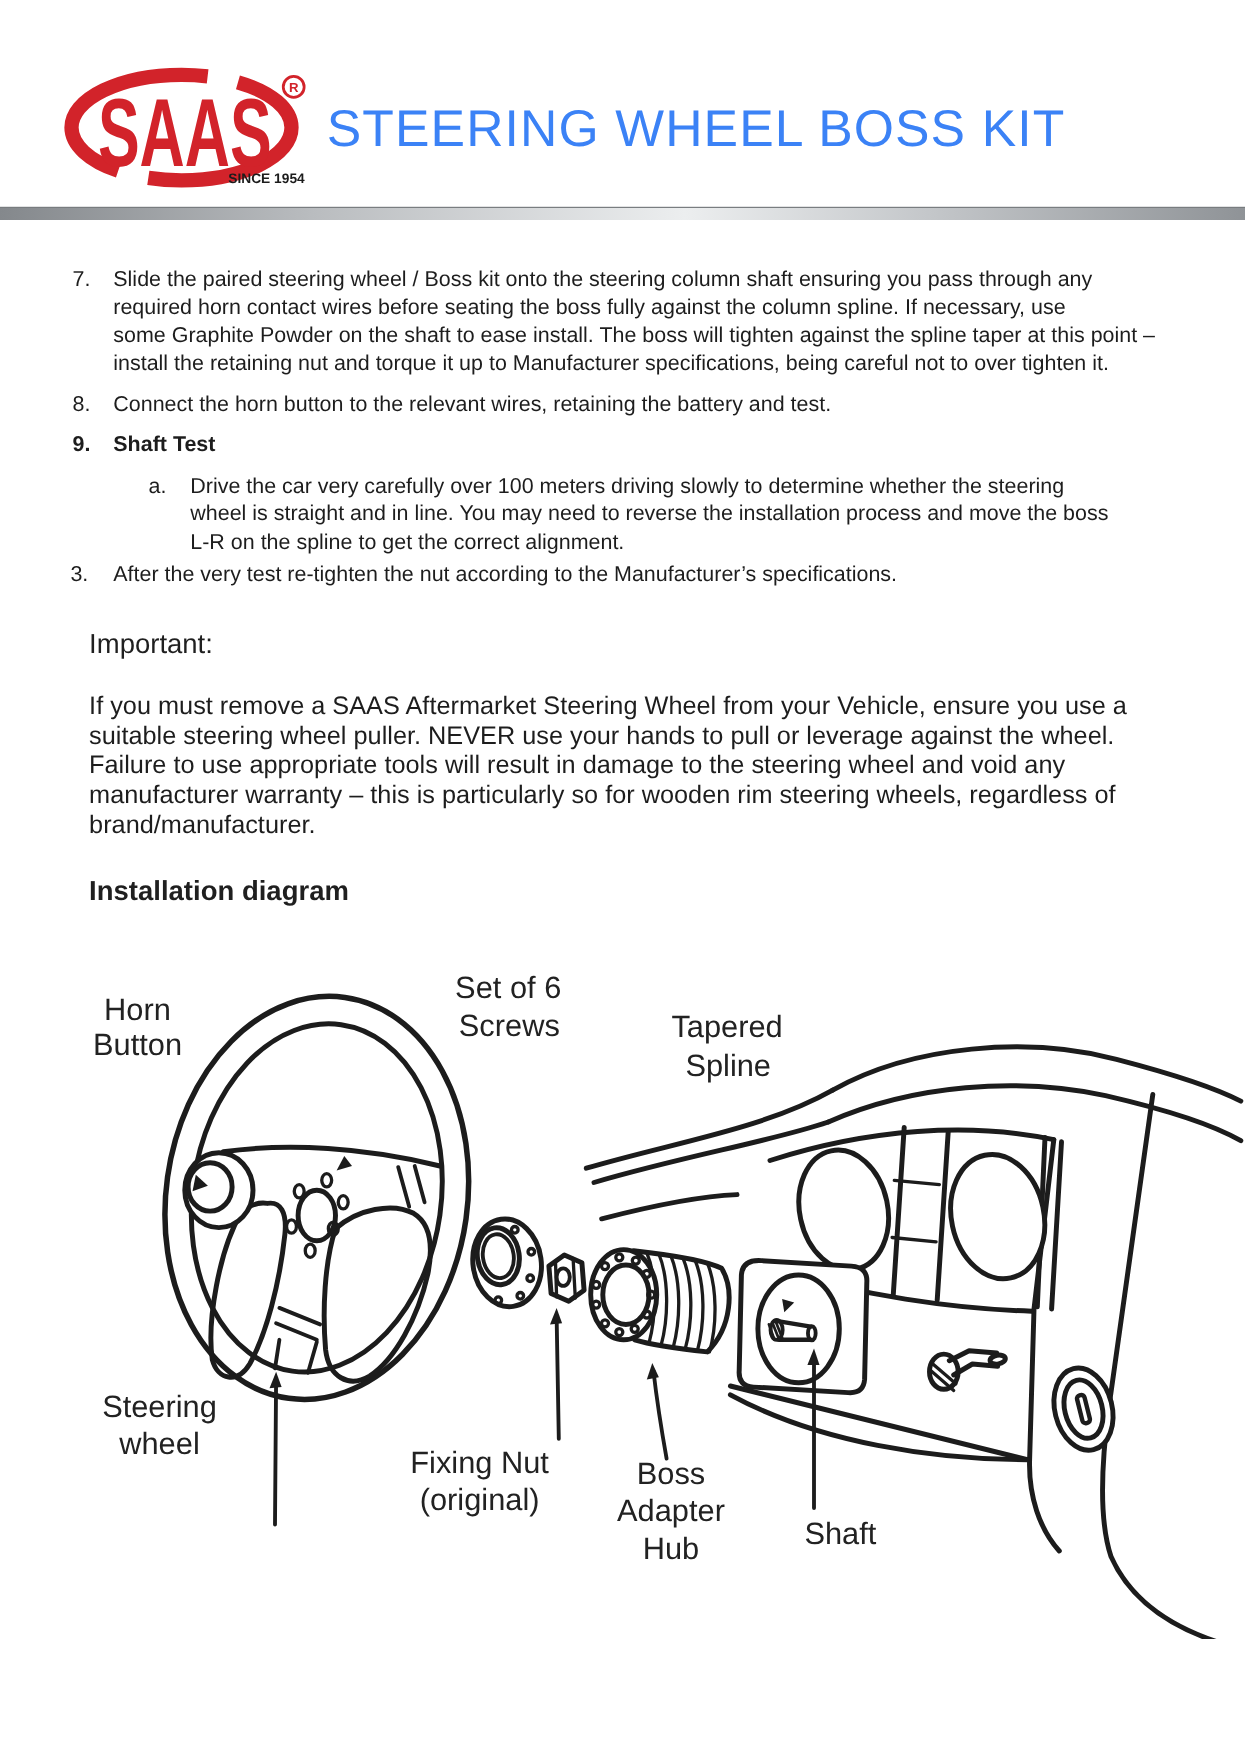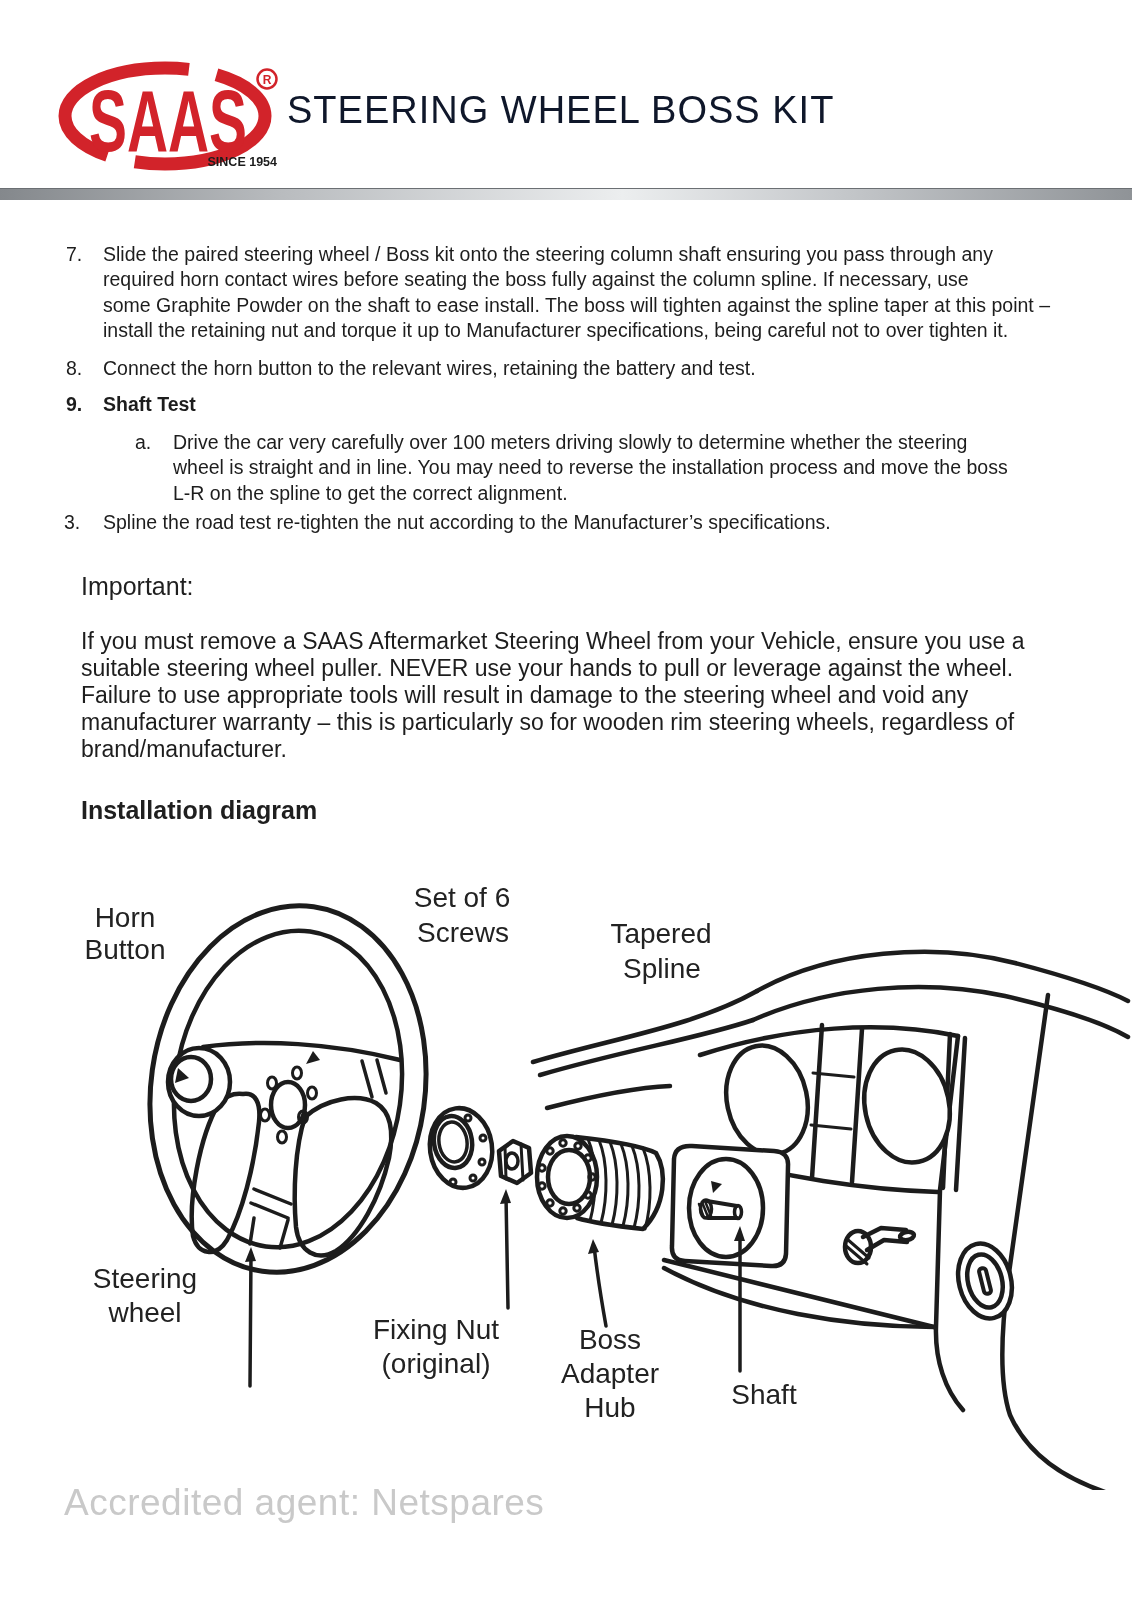--- a/index.html
+++ b/index.html
@@ -1,20 +1,20 @@
 <!DOCTYPE html>
 <html><head>
 <meta charset="utf-8">
 <style>
   html,body{margin:0;padding:0;background:#fff;}
   .page{position:relative;width:1132px;height:1600px;background:#ffffff;overflow:hidden;
         font-family:"Liberation Sans",sans-serif;color:#1d1d1d;}
   
   .logo-svg{position:absolute;left:50px;top:58px;}
-  .doc-title{position:absolute;left:287px;top:89px;font-size:38px;color:#0f172a;
+  .doc-title{position:absolute;left:297px;top:89px;font-size:47px;color:#3b82f6;
              letter-spacing:1px;white-space:nowrap;font-weight:normal;}
   .grad-bar{position:absolute;left:0;top:188px;width:1132px;height:11px;
             border-top:1px solid #6b6f73;
             background:linear-gradient(90deg,#84888c 0%,#b9bcbf 25%,#eceeef 55%,#c3c6c9 75%,#8f9397 100%);}
   
   .li{position:absolute;left:66px;display:flex;font-size:19.5px;line-height:25.4px;}
   .li .num{flex:none;width:37px;}
   .li .txt{white-space:pre-line;}
   .li.sub{left:135px;}
   .li.sub .num{width:38px;}
@@ -59,21 +59,21 @@
     <div class="txt">Shaft Test</div>
   </div>
   <div class="li sub" style="top:430px">
     <span class="num">a.</span>
     <div class="txt">Drive the car very carefully over 100 meters driving slowly to determine whether the steering
 wheel is straight and in line. You may need to reverse the installation process and move the boss
 L-R on the spline to get the correct alignment.</div>
   </div>
   <div class="li" style="top:510px;left:64px">
     <span class="num" style="width:39px">3.</span>
-    <div class="txt">Spline the road test re-tighten the nut according to the Manufacturer’s specifications.</div>
+    <div class="txt">After the very test re-tighten the nut according to the Manufacturer’s specifications.</div>
   </div>
 
   <div class="h-important">Important:</div>
   <div class="important-body">If you must remove a SAAS Aftermarket Steering Wheel from your Vehicle, ensure you use a
 suitable steering wheel puller. NEVER use your hands to pull or leverage against the wheel.
 Failure to use appropriate tools will result in damage to the steering wheel and void any
 manufacturer warranty – this is particularly so for wooden rim steering wheels, regardless of
 brand/manufacturer.</div>
 
   <div class="h-install">Installation diagram</div>
@@ -239,15 +239,14 @@
       <text x="145" y="492">wheel</text>
       <text x="436" y="509">Fixing Nut</text>
       <text x="436" y="543">(original)</text>
       <text x="610" y="519">Boss</text>
       <text x="610" y="553">Adapter</text>
       <text x="610" y="587">Hub</text>
       <text x="764" y="574">Shaft</text>
     </g>
   </svg>
 
-  <div class="footer">Accredited agent: Netspares</div>
 
 </div>
 
 </body></html>

